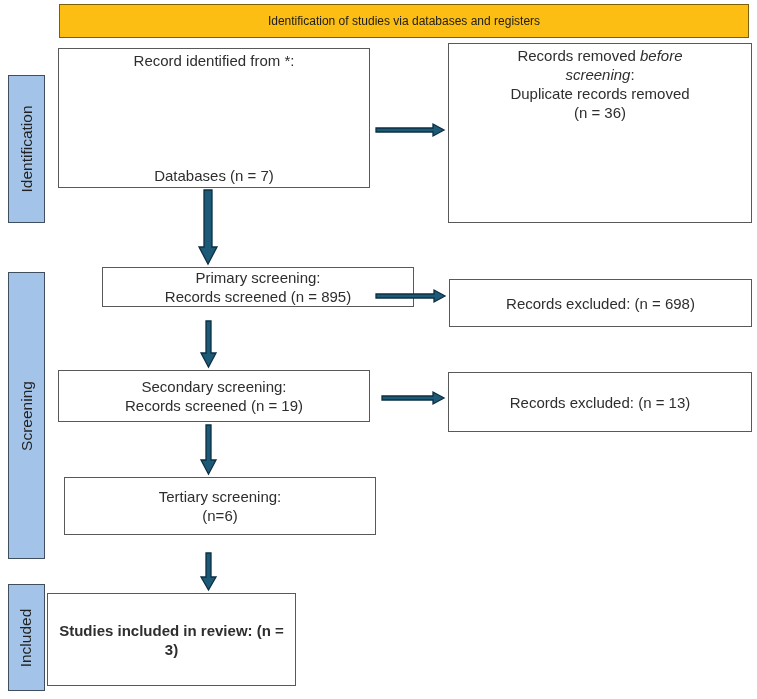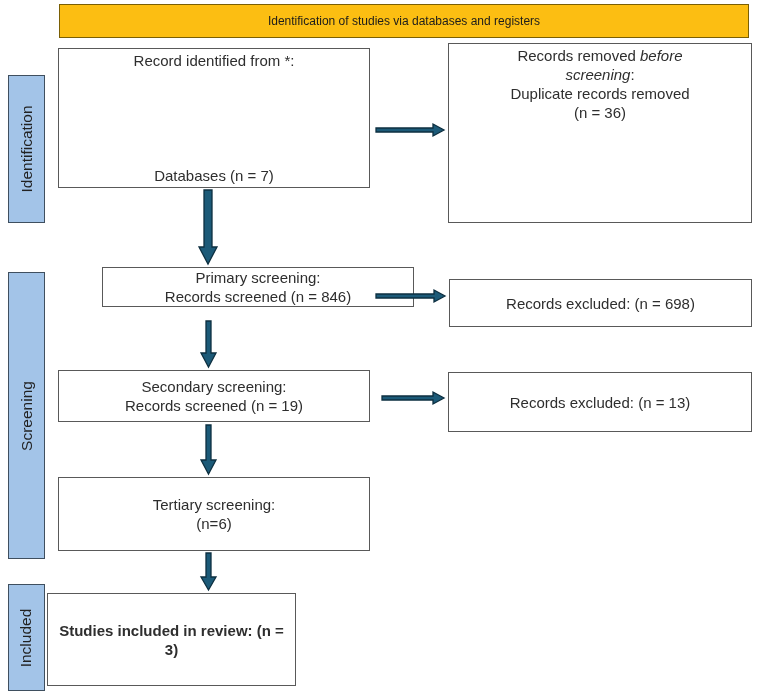--- a/index.html
+++ b/index.html
@@ -56,21 +56,21 @@
     font-size:15px;line-height:19px;
     padding:2px 6px;
   }
   .node em{font-style:italic;}
   .node-identified{left:58px;top:48px;width:312px;height:140px;justify-content:space-between;}
   .node-removed{left:448px;top:43px;width:304px;height:180px;justify-content:flex-start;}
   .node-primary{left:58px;top:267px;width:312px;height:40px;margin-left:44px;}
   .node-excluded-primary{left:449px;top:279px;width:303px;height:48px;justify-content:center;}
   .node-secondary{left:58px;top:370px;width:312px;height:52px;}
   .node-excluded-secondary{left:448px;top:372px;width:304px;height:60px;}
-  .node-tertiary{left:58px;top:477px;width:312px;height:74px;}
+  .node-tertiary{left:64px;top:477px;width:312px;height:58px;}
   .node-included{left:47px;top:593px;width:249px;height:93px;font-weight:bold;}
   .arrow{position:absolute;display:block;}
   .arrow polygon{fill:var(--arrow-fill);stroke:var(--arrow-stroke);stroke-width:1.3;stroke-linejoin:miter;}
   .a-h1{left:374px;top:122px;}
   .a-v1{left:196px;top:189px;}
   .a-h2{left:374px;top:288px;}
   .a-v2{left:198px;top:320px;}
   .a-h3{left:380px;top:390px;}
   .a-v3{left:198px;top:424px;}
   .a-v4{left:198px;top:552px;}
@@ -101,21 +101,21 @@
 
   <div class="node node-removed">
     <div><span>Records removed </span><em>before</em></div>
     <div><em>screening</em><span>:</span></div>
     <div>Duplicate records removed</div>
     <div>(n = 36)</div>
   </div>
 
   <div class="node node-primary">
     <div>Primary screening:</div>
-    <div>Records screened (n = 846)</div>
+    <div>Records screened (n = 895)</div>
   </div>
 
   <div class="node node-excluded-primary">
     <div>Records excluded: (n = 698)</div>
   </div>
 
   <div class="node node-secondary">
     <div>Secondary screening:</div>
     <div>Records screened (n = 19)</div>
   </div>

